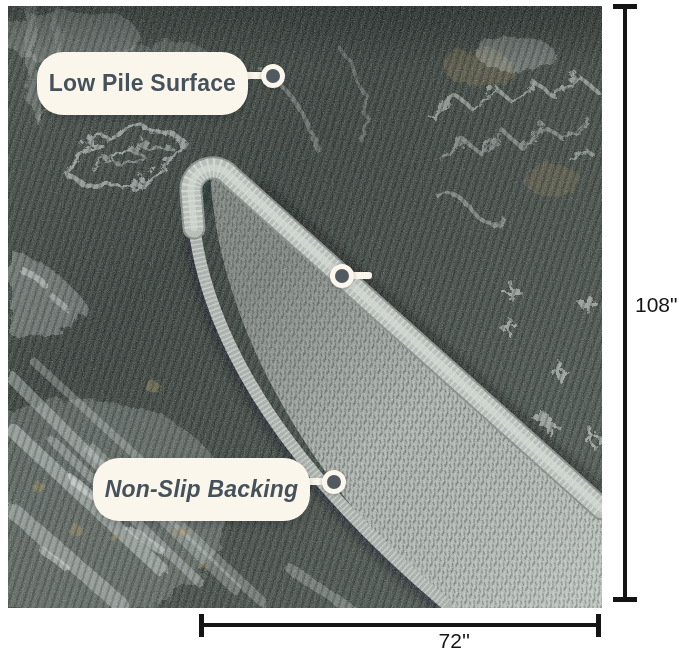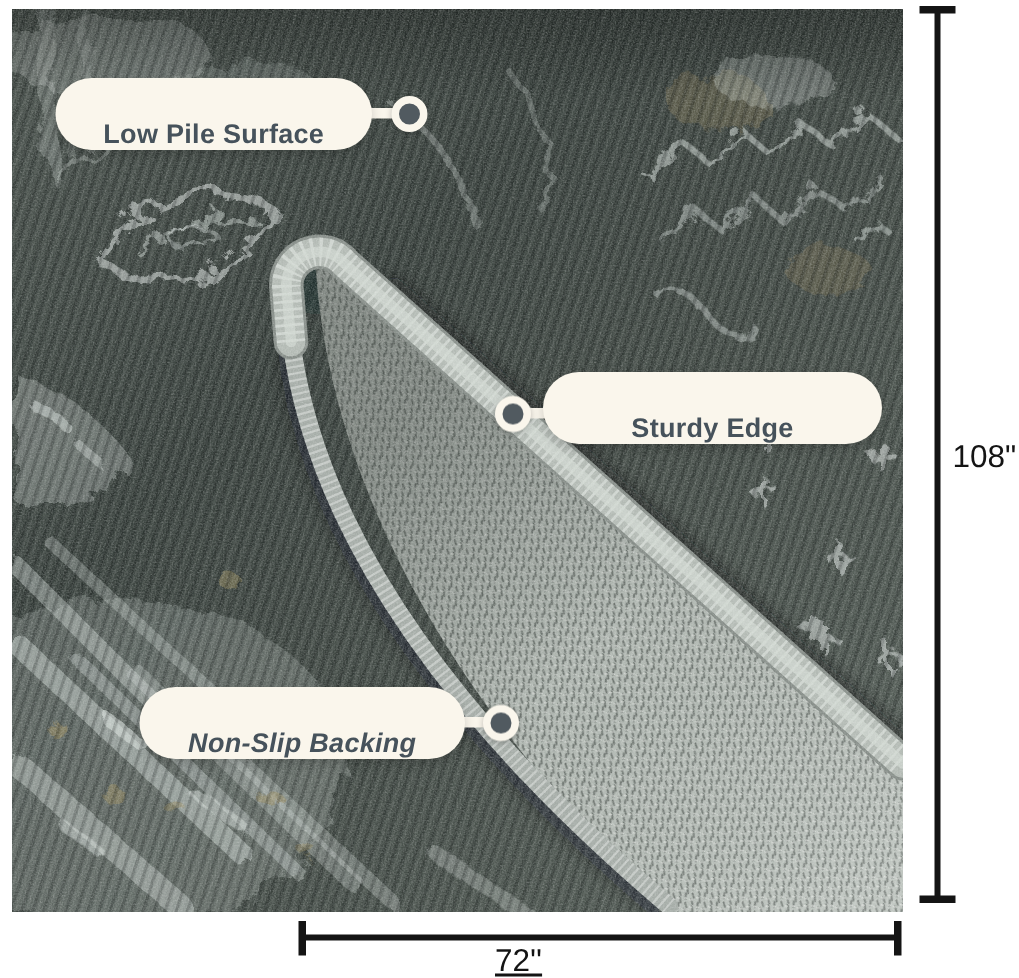--- a/index.html
+++ b/index.html
@@ -5,39 +5,39 @@
   html,body{margin:0;padding:0;background:#fff;}
   .stage{
     position:relative;width:679px;height:652px;background:var(--canvas-bg,#fff);
     font-family:"Liberation Sans",sans-serif;overflow:hidden;
   }
   .photo{position:absolute;left:8px;top:6px;width:594px;height:602px;overflow:hidden;}
   .photo svg{display:block;}
 
   
   .pill{
-    position:absolute;height:48px;border-radius:26px;
+    position:absolute;height:63px;border-radius:26px;
     background:var(--pill-bg,#faf6ec);color:var(--pill-text,#46525b);
-    display:flex;align-items:flex-end;justify-content:center;
-    font-size:18px;font-weight:600;letter-spacing:.2px;
+    display:flex;align-items:center;justify-content:center;
+    font-size:23px;font-weight:600;letter-spacing:.2px;
     box-shadow:0 3px 8px rgba(0,0,0,.18);z-index:4;white-space:nowrap;
   }
   .stub{position:absolute;height:7px;background:var(--pill-bg,#faf6ec);z-index:3;border-radius:3px;}
   .dot{
     position:absolute;width:24px;height:24px;border-radius:50%;
     background:var(--dot-fill,#515a60);border:5px solid var(--pill-bg,#faf6ec);
     box-sizing:border-box;z-index:5;box-shadow:0 1px 4px rgba(0,0,0,.25);
   }
 
   
   .dim{position:absolute;background:var(--dim-line,#141414);z-index:2;}
   .dim-label{
     position:absolute;color:var(--dim-line,#141414);font-size:21px;font-weight:500;z-index:2;
   }
-  .h-label{text-align:left;text-decoration:underline;}
+  .h-label{text-align:right;}
 </style>
 </head>
 <body>
 
 <div class="stage">
 
   <div class="photo">
     <svg width="594" height="602" viewBox="0 0 594 602">
       <defs>
         <linearGradient id="rugBase" x1="0" y1="0" x2="1" y2="1">
@@ -156,23 +156,20 @@
       </g>
     </svg>
   </div>
 
   <div class="pill" style="left:37px;top:52px;width:211px;">
     <span>Low Pile Surface</span>
   </div>
   <div class="stub" style="left:240px;top:72px;width:30px;"></div>
   <div class="dot" style="left:261px;top:64px;"></div>
 
-  <div class="pill" style="left:362px;top:248px;width:226px;">
-    <span>Sturdy Edge</span>
-  </div>
   <div class="stub" style="left:348px;top:272px;width:24px;"></div>
   <div class="dot" style="left:330px;top:264px;"></div>
 
   <div class="pill" style="left:93px;top:458px;width:217px;font-style:italic;">
     <span>Non-Slip Backing</span>
   </div>
   <div class="stub" style="left:306px;top:478px;width:24px;"></div>
   <div class="dot" style="left:322px;top:470px;"></div>
 
   <div class="dim" style="left:623px;top:5px;width:4px;height:596px;"></div>

